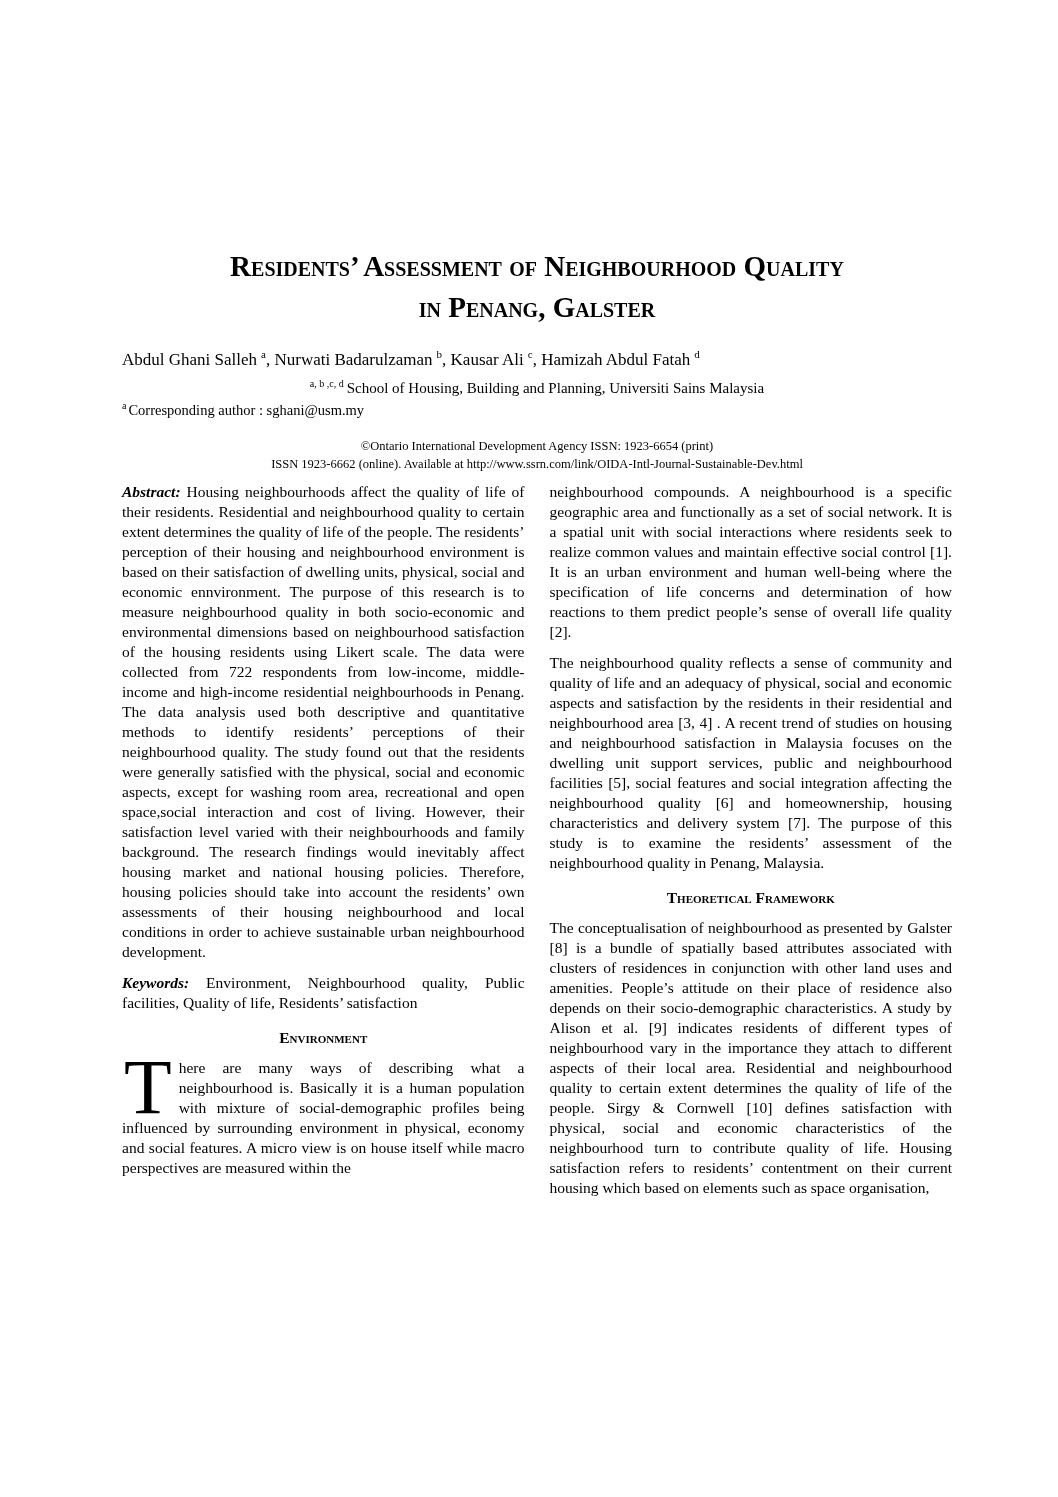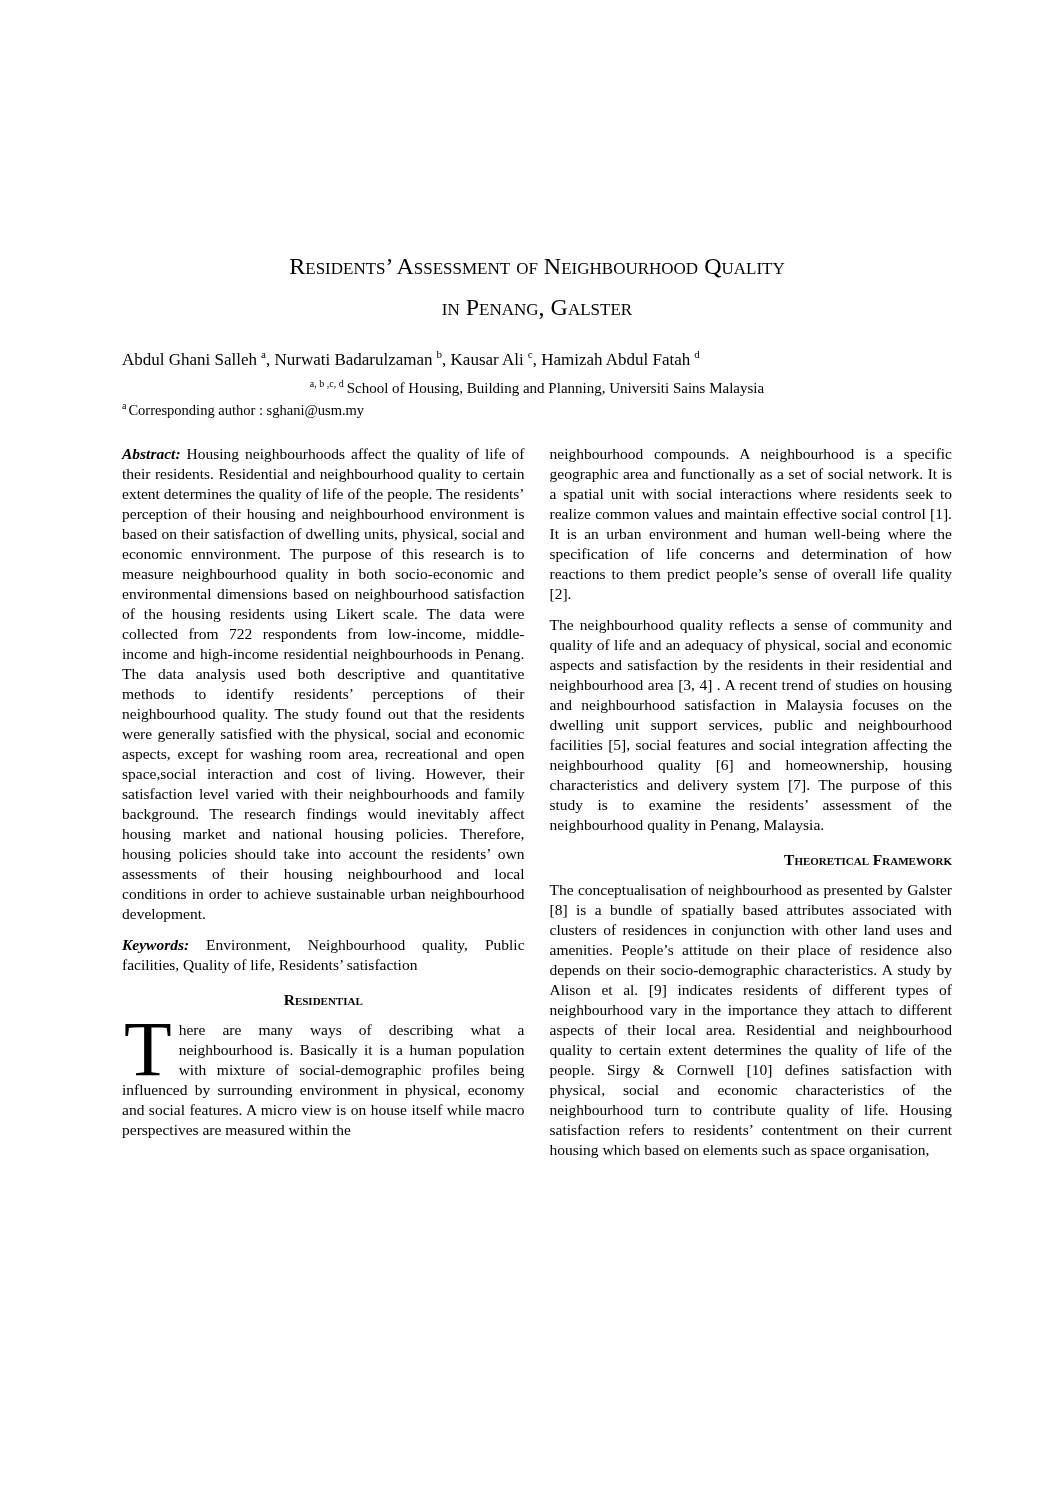--- a/index.html
+++ b/index.html
@@ -14,23 +14,23 @@
     box-sizing: border-box;
     background: #ffffff;
     color: #000000;
     font-family: "Liberation Serif", serif;
     padding: 246px 106px 0 122px;
     overflow: hidden;
   }
   
   .title {
     text-align: center;
-    font-size: 24px;
+    font-size: 29px;
     line-height: 41px;
-    font-weight: normal;
+    font-weight: bold;
     font-variant: small-caps;
     margin: 0 0 20px 0;
   }
   .authors-line {
     text-align: left;
     font-size: 17px;
     font-weight: normal;
     margin: 0 0 6px 0;
     white-space: nowrap;
   }
@@ -59,21 +59,21 @@
   .issn-block {
     text-align: center;
     font-size: 12.5px;
     line-height: 17.5px;
     margin-top: 19px;
   }
   
   .columns {
     display: flex;
     gap: 25px;
-    margin-top: 25px;
+    margin-top: 9px;
   }
   .col {
     flex: 1 1 0;
     min-width: 0;
     font-size: 15.5px;
     line-height: 20px;
     text-align: justify;
   }
   .col p {
     margin: 0 0 11px 0;
@@ -82,21 +82,21 @@
     font-weight: bold;
     font-style: italic;
   }
   .section-heading {
     font-size: 15.5px;
     font-weight: bold;
     font-variant: small-caps;
     margin: 15px 0 10px 0;
   }
   .section-heading.centered { text-align: center; }
-  .section-heading.flush-left { text-align: right; }
+  .section-heading.flush-left { text-align: center; }
   .drop-cap {
     float: left;
     font-size: 78px;
     line-height: 58px;
     padding-right: 7px;
     padding-left: 2px;
     font-weight: normal;
   }
 </style>
 </head>
@@ -106,29 +106,33 @@
 
   <h1 class="title"><span>Residents’ Assessment of Neighbourhood Quality</span><br><span>in Penang, Galster</span></h1>
 
   <div class="authors-line"><span>Abdul Ghani Salleh</span><sup>a</sup><span>,  </span> <span>Nurwati Badarulzaman</span><sup>b</sup><span>, </span> <span>Kausar Ali</span><sup>c</sup><span>, </span> <span>Hamizah Abdul Fatah</span><sup>d</sup></div>
 
   <div class="affiliation-line"><sup>a, b ,c, d</sup><span>School of Housing, Building and Planning, Universiti Sains Malaysia</span></div>
 
 
   <div class="corresponding-line"><sup>a</sup><span>Corresponding author : sghani@usm.my</span></div>
 
+  <div class="issn-block">
+    <div>©Ontario International Development Agency ISSN: 1923-6654 (print)</div>
+    <div>ISSN 1923-6662 (online). Available at http://www.ssrn.com/link/OIDA-Intl-Journal-Sustainable-Dev.html</div>
+  </div>
 
   <div class="columns">
 
     <div class="col">
       <p><span class="lead-label">Abstract:</span> <span>Housing neighbourhoods affect the quality of life of their residents. Residential and neighbourhood quality to certain extent determines the quality of life of the people. The residents’ perception of their housing and neighbourhood environment is based on their satisfaction of dwelling units, physical, social and economic ennvironment. The purpose of this research is to measure neighbourhood quality in both socio-economic and environmental dimensions based on neighbourhood satisfaction of the housing residents using Likert scale. The data were collected from 722 respondents from low-income, middle-income and high-income residential neighbourhoods in Penang. The data analysis used both descriptive and quantitative methods to identify residents’ perceptions of their neighbourhood quality. The study found out that the residents were generally satisfied with the physical, social and economic aspects, except for washing room area, recreational  and open space,social interaction and cost of living. However, their satisfaction level varied with their neighbourhoods and family background. The research findings would inevitably affect housing market and national housing policies. Therefore, housing policies should take into account the residents’ own assessments of their housing neighbourhood and local conditions in order to achieve sustainable urban neighbourhood development.</span></p>
 
       <p><span class="lead-label">Keywords:</span> <span>Environment, Neighbourhood quality, Public facilities, Quality of life, Residents’ satisfaction</span></p>
 
-      <h2 class="section-heading centered">Residential</h2>
+      <h2 class="section-heading centered">Environment</h2>
 
       <p><span class="drop-cap">T</span><span>here are many ways of describing what a neighbourhood is. Basically it is a human population with mixture of social-demographic profiles being influenced by surrounding environment in physical, economy and social features. A micro view is on house itself while macro perspectives are measured within the</span></p>
     </div>
 
     <div class="col">
       <p>neighbourhood compounds. A neighbourhood is a specific geographic area and functionally as a set of social network. It is a spatial unit with social interactions where residents seek to realize common values and maintain effective social control [1]. It is an urban environment and human well-being where the specification of life concerns and determination of how reactions to them predict people’s sense of overall life quality [2].</p>
 
       <p>The neighbourhood quality reflects a sense of community and quality of life and an adequacy of physical, social and economic aspects and satisfaction by the residents in their residential and neighbourhood area [3, 4] . A recent trend of studies on housing and neighbourhood satisfaction in Malaysia focuses on the dwelling unit support services, public and neighbourhood facilities [5], social features and social integration affecting the neighbourhood quality [6] and homeownership, housing characteristics and delivery system [7].  The purpose of this study is to examine the residents’ assessment of the neighbourhood quality in Penang, Malaysia.</p>
 
       <h2 class="section-heading flush-left">Theoretical Framework</h2>

